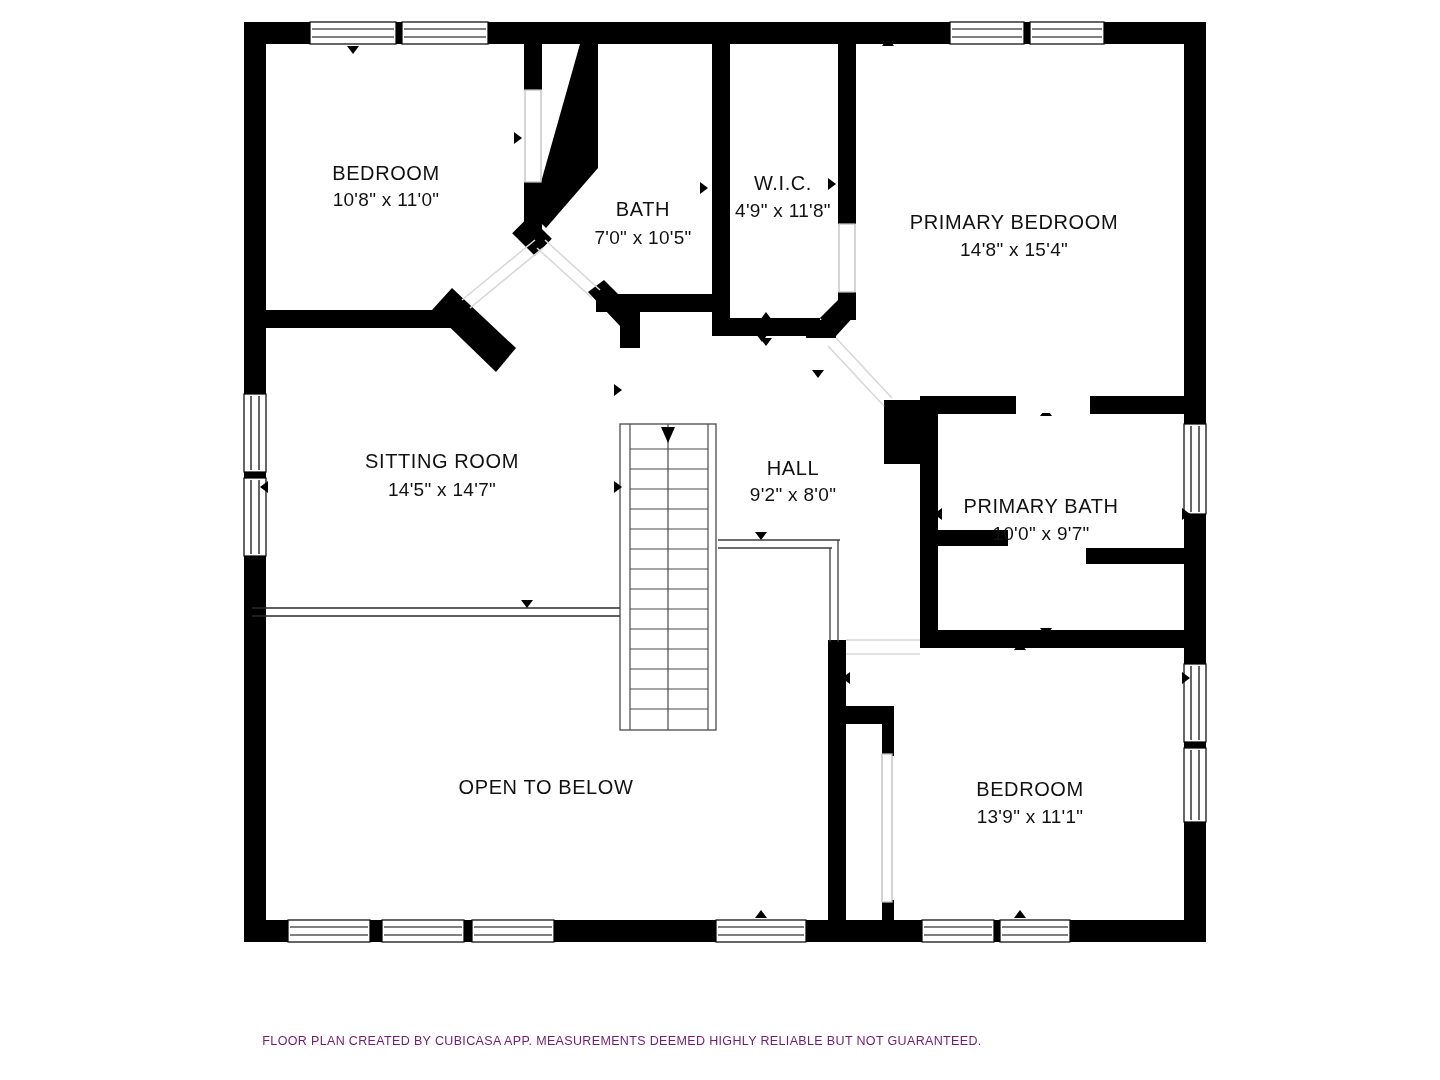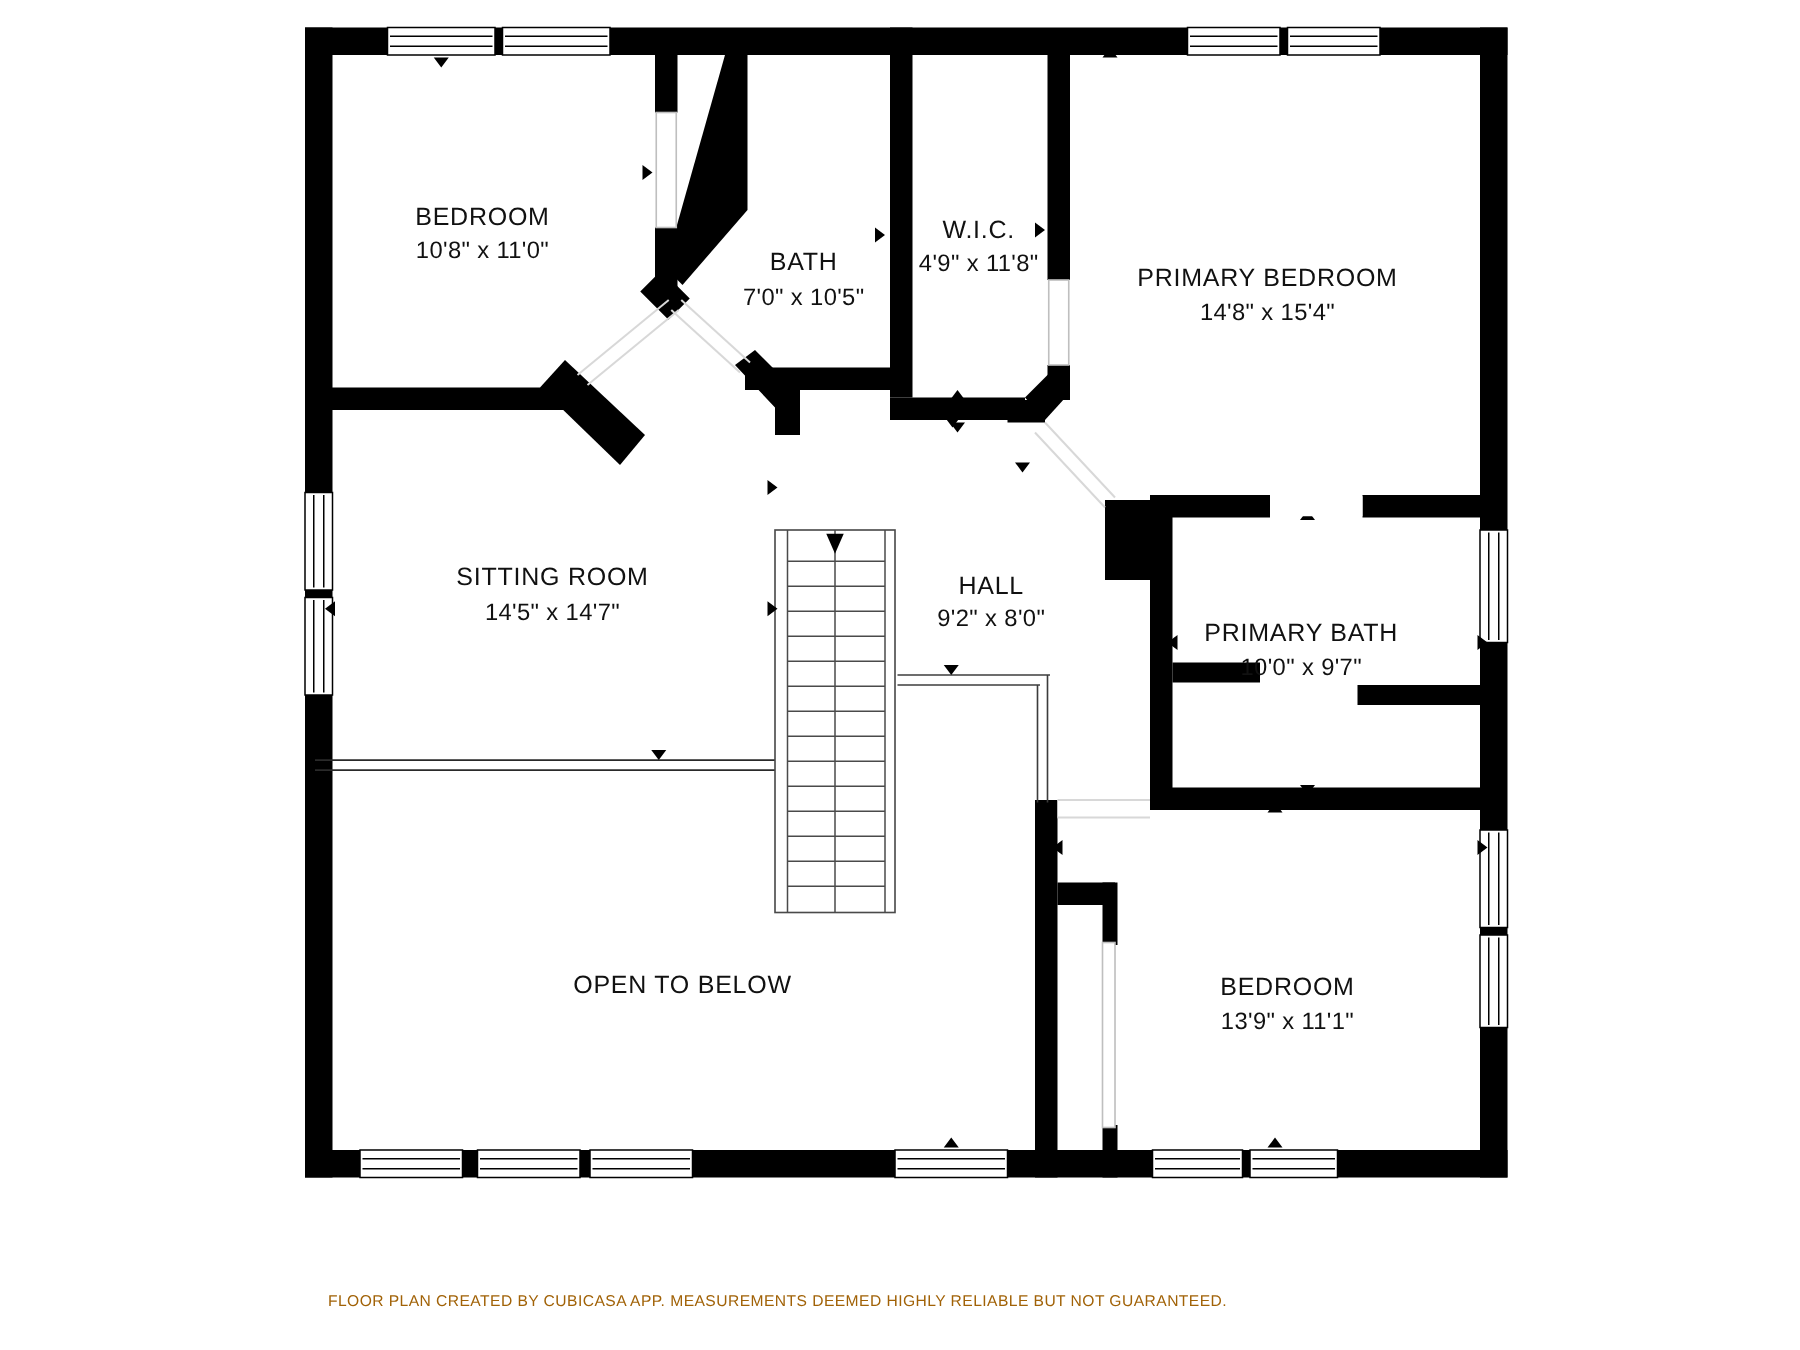--- a/index.html
+++ b/index.html
@@ -42,21 +42,21 @@
   }
   .footer-note {
     position: absolute;
     left: 0;
     top: 1034px;
     width: 1244px;
     text-align: center;
     font-family: "Liberation Sans", sans-serif;
     font-size: 12.5px;
     letter-spacing: 0.35px;
-    color: #a16207;
+    color: #701a75;
     white-space: nowrap;
   }
   .wall { fill: #000000; }
   .window-frame { fill: #ffffff; stroke: #000000; stroke-width: 1.2; }
   .window-pane { fill: none; stroke: #000000; stroke-width: 1.2; }
   .door-leaf { fill: #ffffff; stroke: #bfbfbf; stroke-width: 1.3; }
   .door-line { stroke: #d8d8d8; stroke-width: 1.6; fill: none; }
   .stair-box { fill: #ffffff; stroke: #4a4a4a; stroke-width: 1.3; }
   .stair-tread { stroke: #4a4a4a; stroke-width: 1.2; fill: none; }
   .rail-line { stroke: #3c3c3c; stroke-width: 1.3; fill: none; }

